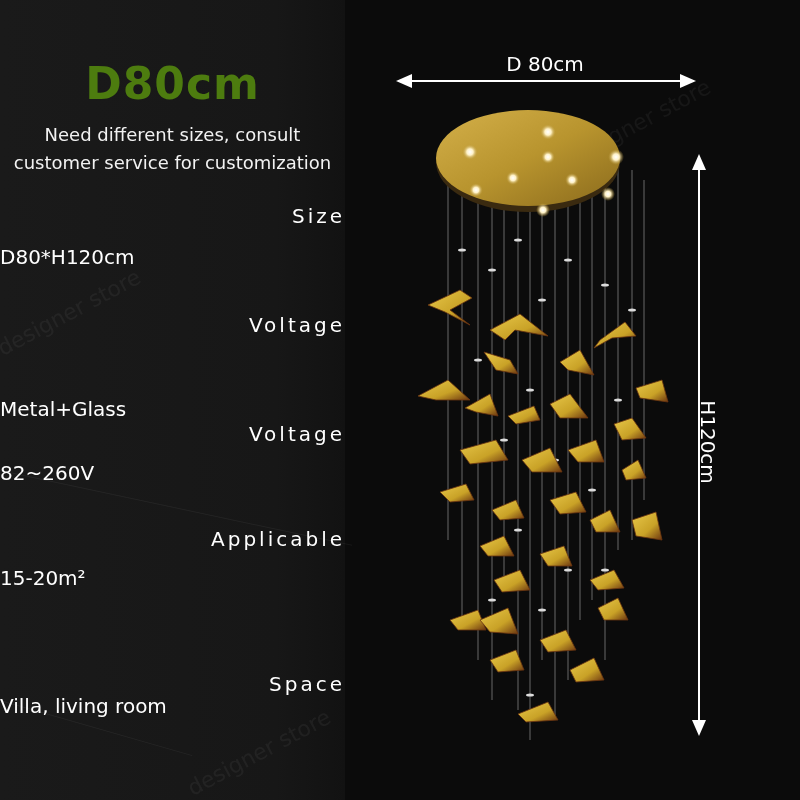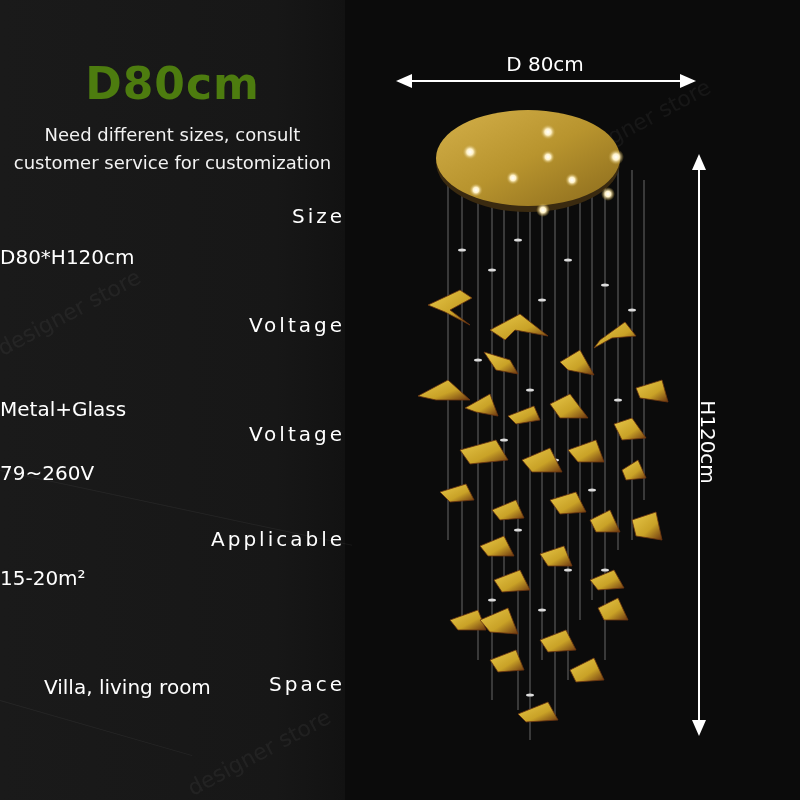--- a/index.html
+++ b/index.html
@@ -88,27 +88,27 @@
 <div class="subtitle" style="top:124px;">Need different sizes, consult</div>
 <div class="subtitle" style="top:152px;">customer service for customization</div>
 
 <div class="spec-label" style="top:204px;">Size</div>
 <div class="spec-value" style="top:245px;">D80*H120cm</div>
 
 <div class="spec-label" style="top:313px;">Voltage</div>
 <div class="spec-value" style="top:353px;margin-top:44px;">Metal+Glass</div>
 
 <div class="spec-label" style="top:422px;">Voltage</div>
-<div class="spec-value" style="top:461px;">79~260V</div>
+<div class="spec-value" style="top:461px;">82~260V</div>
 
 <div class="spec-label" style="top:527px;">Applicable</div>
 <div class="spec-value" style="top:566px;">15-20m²</div>
 
 <div class="spec-label" style="top:672px;">Space</div>
-<div class="spec-value" style="top:675px;padding-left:44px;">Villa, living room</div>
+<div class="spec-value" style="top:694px;">Villa, living room</div>
 
 <div class="dim-h-text">D 80cm</div>
 <div class="arrow-h"></div>
 
 <div class="arrow-v"></div>
 <div class="dim-v-text">H120cm</div>
 
 <svg class="chandelier" viewBox="0 0 290 640" xmlns="http://www.w3.org/2000/svg">
   <defs>
     <linearGradient id="canopy" x1="0" y1="0" x2="1" y2="1">

